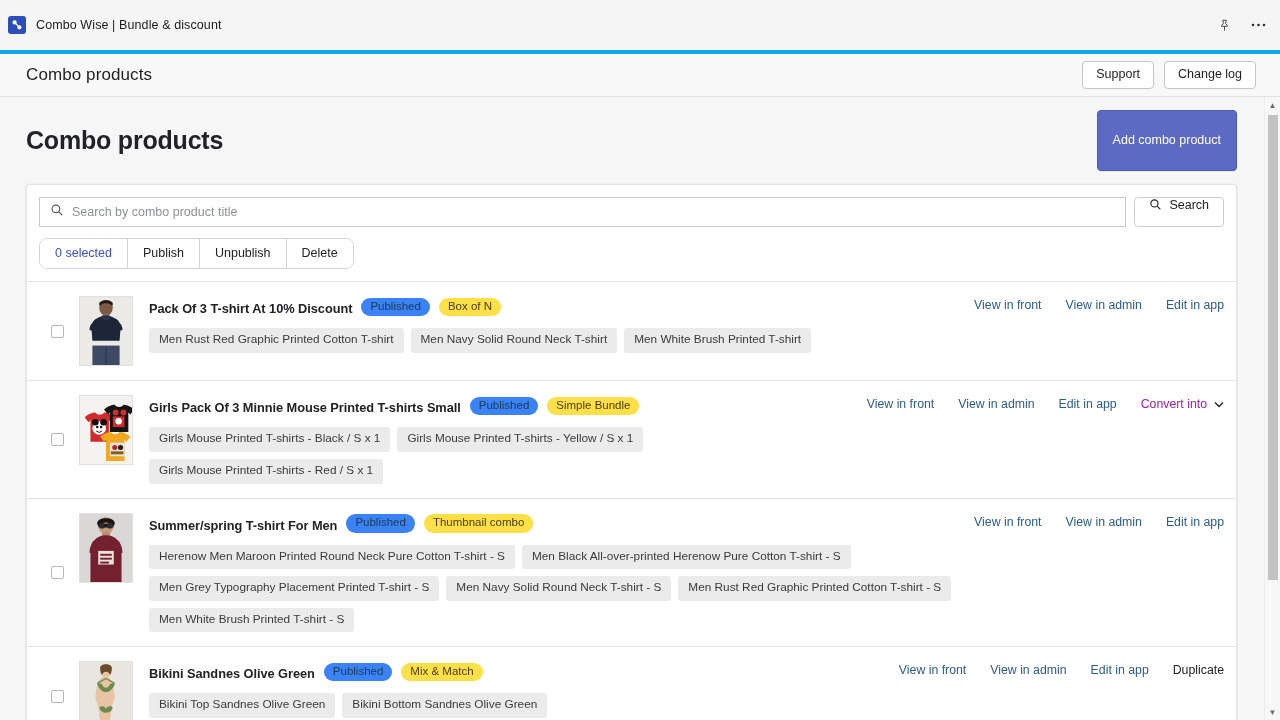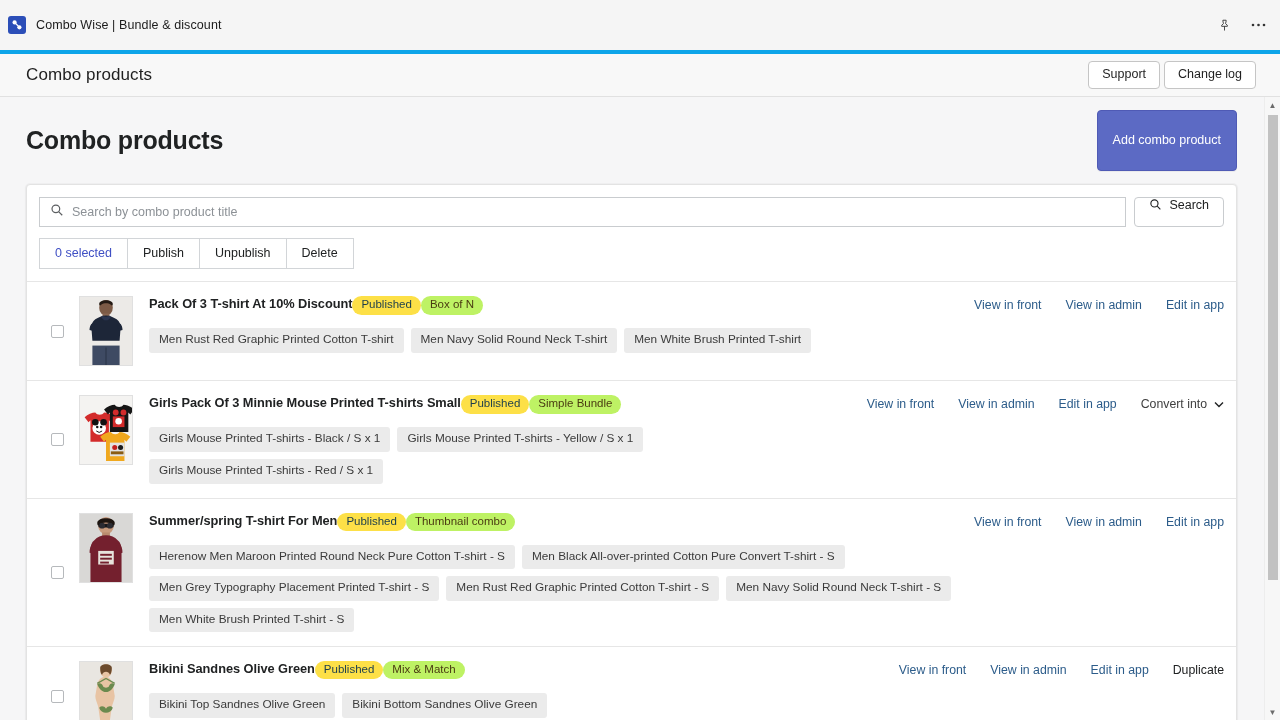--- a/index.html
+++ b/index.html
@@ -60,21 +60,21 @@
   }
   .appheader h1 {
     font-size: 17px;
     font-weight: 400;
     color: #1f1f1f;
     letter-spacing: .1px;
   }
   .appheader .hdr-btns {
     margin-left: auto;
     display: flex;
-    gap: 4px;
+    gap: 10px;
   }
   .hdr-btn {
     background: #fff;
     border: 1px solid #c5c5c5;
     border-radius: 4px;
     font-size: 12.5px;
     font-family: inherit;
     color: #1f1f1f;
     padding: 6px 13px 7px;
     cursor: pointer;
@@ -167,21 +167,21 @@
     display: flex;
     align-items: flex-start;
     gap: 7px;
     cursor: pointer;
   }
 
   .bulkbar {
     display: flex;
     margin: 11px 12px 0 12px;
     width: max-content;
-    border-radius: 0;
+    border-radius: 8px;
     overflow: hidden;
     border: 1px solid #d2d5d8;
   }
   .bulk-btn {
     background: #fff;
     border: 0;
     border-right: 1px solid #d2d5d8;
     font-size: 12.5px;
     font-family: inherit;
     color: #202223;
@@ -227,39 +227,40 @@
     overflow: hidden;
     margin-right: 16px;
     position: relative;
   }
   .thumb svg { display: block; width: 100%; height: 100%; }
 
   .rowmain { flex: 1; min-width: 0; padding-right: 8px; }
 
   .titleline {
     display: flex;
-    align-items: flex-start;
+    align-items: flex-end;
+    gap: 9px;
     min-height: 20px;
     flex-wrap: wrap;
   }
   .ptitle {
     font-size: 12.8px;
     font-weight: 700;
     color: #202223;
     letter-spacing: -.05px;
   }
   .badge {
     font-size: 11.5px;
     border-radius: 10px;
     padding: 2px 9px 3px;
     line-height: 1.15;
     white-space: nowrap;
   }
-  .badge.published { background: #fde047; color: #1a3c4d; }
-  .badge.kind      { background: #bef264; color: #4a3b12; }
+  .badge.published { background: #3b82f6; color: #1a3c4d; }
+  .badge.kind      { background: #fde047; color: #4a3b12; }
 
   .chips {
     display: flex;
     flex-wrap: wrap;
     gap: 7px;
     margin-top: 12px;
   }
   .chip {
     background: #ebebeb;
     color: #3a3a3a;
@@ -279,21 +280,21 @@
     white-space: nowrap;
   }
   .alink {
     font-size: 12.3px;
     color: #2c5c8a;
     text-decoration: none;
     cursor: pointer;
   }
   .alink.plain { color: #202223; }
   .alink.menu {
-    color: #404040;
+    color: #a21caf;
     display: inline-flex;
     align-items: center;
     gap: 7px;
   }
 
   
   .vscroll {
     position: absolute;
     top: 0; right: 0;
     width: 16px;
@@ -503,24 +504,24 @@
     </svg>
             </div>
     <div class="rowmain">
       <div class="titleline">
         <span class="ptitle">Summer/spring T-shirt For Men</span>
         <span class="badge published">Published</span>
         <span class="badge kind">Thumbnail combo</span>
       </div>
       <div class="chips">
                 <span class="chip">Herenow Men Maroon Printed Round Neck Pure Cotton T-shirt - S</span>
-                <span class="chip">Men Black All-over-printed Cotton Pure Convert T-shirt - S</span>
+                <span class="chip">Men Black All-over-printed Herenow Pure Cotton T-shirt - S</span>
                 <span class="chip">Men Grey Typography Placement Printed T-shirt - S</span>
+                <span class="chip">Men Navy Solid Round Neck T-shirt - S</span>
                 <span class="chip">Men Rust Red Graphic Printed Cotton T-shirt - S</span>
-                <span class="chip">Men Navy Solid Round Neck T-shirt - S</span>
                 <span class="chip">Men White Brush Printed T-shirt - S</span>
               </div>
     </div>
     <div class="actions">
               <a class="alink"><span>View in front</span></a>
               <a class="alink"><span>View in admin</span></a>
               <a class="alink"><span>Edit in app</span></a>
             </div>
           </div>
           <div class="row">

